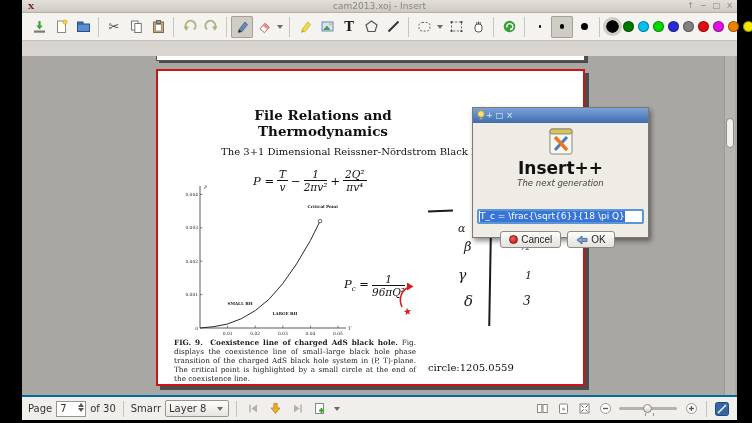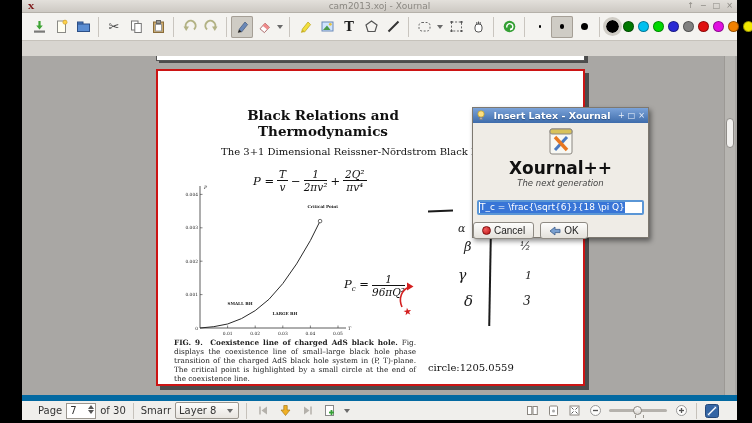--- a/index.html
+++ b/index.html
@@ -64,22 +64,22 @@
   .ink-b { left:306px; top:168px; font-size:13px; }
   .ink-g { left:300px; top:196px; font-size:14px; }
   .ink-d { left:306px; top:221px; font-size:15px; }
   .ink-v1 { left:362px; top:169px; font-size:11px; }
   .ink-v2 { left:367px; top:198px; font-size:11px; }
   .ink-v3 { left:365px; top:223px; font-size:12px; }
   .red-arrow { position:absolute; left:238px; top:210px; }
   .red-star { position:absolute; left:245px; top:235px; color:#d42020; font-size:10px; font-family:"DejaVu Sans",sans-serif; transform:rotate(-8deg); }
 
   
-  .statusbar { position:absolute; left:0; bottom:0; width:715px; height:25px; background:#f0efec; border-top:6px solid #0369a1;
-               display:flex; align-items:center; padding:0 16px; font-size:10px; color:#333; gap:4px; }
+  .statusbar { position:absolute; left:0; bottom:0; width:715px; height:25px; background:#f0efec; border-top:2px solid #0369a1;
+               display:flex; align-items:center; padding:0 6px; font-size:10px; color:#333; gap:4px; }
   .spin { width:30px; height:16px; background:#fff; border:1px solid #9a968f; display:flex; align-items:center; padding-left:3px; position:relative; }
   .spin .arrows { position:absolute; right:1px; top:1px; display:flex; flex-direction:column; gap:1px; }
   .spin .arrows i { width:0; height:0; border-left:3px solid transparent; border-right:3px solid transparent; }
   .spin .arrows .up { border-bottom:4px solid #555; }
   .spin .arrows .dn { border-top:4px solid #555; }
   .combo { width:64px; height:17px; background:linear-gradient(#fdfdfc,#e8e5e0); border:1px solid #9a968f; border-radius:2px;
            display:flex; align-items:center; padding:0 3px; gap:3px; }
   .combo .label { flex:1; }
   .sbsep { width:1px; height:16px; background:#c6c2bb; margin:0 3px; }
   .sbicon { width:18px; height:18px; display:flex; align-items:center; justify-content:center; flex:none; }
@@ -92,36 +92,36 @@
   
   .dialog { position:absolute; left:472px; top:107px; width:177px; height:131px; background:#efece6;
             border:1px solid #7d7870; box-shadow:2px 3px 5px rgba(0,0,0,.45); z-index:10; }
   .dlg-title { height:15px; background:linear-gradient(#7ba3d9,#3e6cab); display:flex; align-items:center; padding:0 3px; }
   .dlg-title .txt { flex:1; text-align:center; color:#fff; font-weight:bold; font-size:9.5px; text-shadow:0 1px 1px #2a4d80; }
   .dlg-ctrls { display:flex; gap:3px; }
   .dlg-ctrls span { color:#eaf0fa; font-size:8px; line-height:9px; }
   .dlg-body { display:flex; flex-direction:column; align-items:center; padding-top:4px; }
   .dlg-appname { font-weight:bold; font-size:17px; color:#111; margin-top:1px; }
   .dlg-tagline { font-style:italic; font-size:8.5px; color:#444;text-align:right; }
-  .entry { width:167px; height:15px; margin-top:12px; background:#fff; border:2px solid #5a96d6; border-radius:2px;
+  .entry { width:167px; height:15px; margin-top:21px; background:#fff; border:2px solid #5a96d6; border-radius:2px;
            display:flex; align-items:center; padding-left:1px; }
   .entry .seltext { background:#3875d7; color:#fff; font-size:9px; line-height:11px; white-space:nowrap; }
-  .dlg-btns { width:100%; display:flex; justify-content:flex-start; gap:6px; padding:7px 6px 0 0; }
+  .dlg-btns { width:100%; display:flex; justify-content:center; gap:6px; padding:7px 6px 0 0; }
   .btn { display:flex; align-items:center; gap:3px; font-size:10px; color:#222; padding:2px 8px;
          background:linear-gradient(#fdfdfc,#e4e1db); border:1px solid #8f8b84; border-radius:3px; }
   .cancel-dot { width:9px; height:9px; border-radius:50%; background:radial-gradient(circle at 35% 35%, #f06060,#c01010); border:1px solid #801010; }
 </style>
 </head>
 <body>
 
 <div id="app">
 
   <div class="titlebar">
     <span class="app-icon">X</span>
-    <span class="win-title">cam2013.xoj - Xournal</span>
+    <span class="win-title">cam2013.xoj - Insert</span>
     <span class="win-ctrls">
       <span>↑</span>
       <span>−</span>
       <span>□</span>
       <span>×</span>
     </span>
   </div>
 
 
   <div class="toolbar">
@@ -272,21 +272,21 @@
         <span class="swatch" style="background: rgb(240, 128, 0);"></span>
         <span class="swatch" style="background: rgb(240, 232, 0);"></span>
       </span>
 
   </div>
 
   <div class="canvas">
     <div class="prevpage"></div>
 
     <div class="page">
-      <div class="doc-title">Black Relations and Thermodynamics</div>
+      <div class="doc-title">File Relations and Thermodynamics</div>
       <div class="doc-sub">The 3+1 Dimensional Reissner-Nördstrom Black Hole</div>
 
       <div class="eq eq-main">
         <span>P =</span>
         <span class="frac">
             <span class="num">T</span>
             <span>v</span>
           </span>
         <span>−</span>
         <span class="frac">
@@ -463,35 +463,34 @@
     </span>
   </div>
 </div>
 
 <div class="dialog">
   <div class="dlg-title">
     <svg width="10" height="11" viewBox="0 0 10 11">
         <circle cx="5" cy="4" r="3.2" fill="#ffe080" stroke="#b89820" stroke-width="0.7"></circle>
         <rect x="3.6" y="7.2" width="2.8" height="2.4" fill="#aaa" stroke="#777" stroke-width="0.5"></rect>
       </svg>
-    <span class="txt">Insert Latex - Xournal</span>
     <span class="dlg-ctrls">
       <span>+</span>
       <span>□</span>
       <span>×</span>
     </span>
   </div>
   <div class="dlg-body">
     <svg width="30" height="30" viewBox="0 0 30 30">
       <rect x="4" y="2" width="22" height="25" rx="2" fill="#f8f8f3" stroke="#8a8680"></rect>
       <rect x="4" y="2" width="22" height="5" rx="2" fill="#d8c25a" stroke="#8a8680"></rect>
       <line x1="9" y1="23" x2="21" y2="10" stroke="#4a7ac0" stroke-width="3"></line>
       <line x1="9" y1="10" x2="21" y2="23" stroke="#e87820" stroke-width="3.4"></line>
     </svg>
-    <div class="dlg-appname">Xournal++</div>
+    <div class="dlg-appname">Insert++</div>
     <div class="dlg-tagline">The next generation</div>
     <div class="entry">
       <span class="seltext">T_c = \frac{\sqrt{6}}{18 \pi Q}</span>
     </div>
     <div class="dlg-btns">
       <button class="btn">
         <span class="cancel-dot"></span>
         <span>Cancel</span>
       </button>
       <button class="btn">

